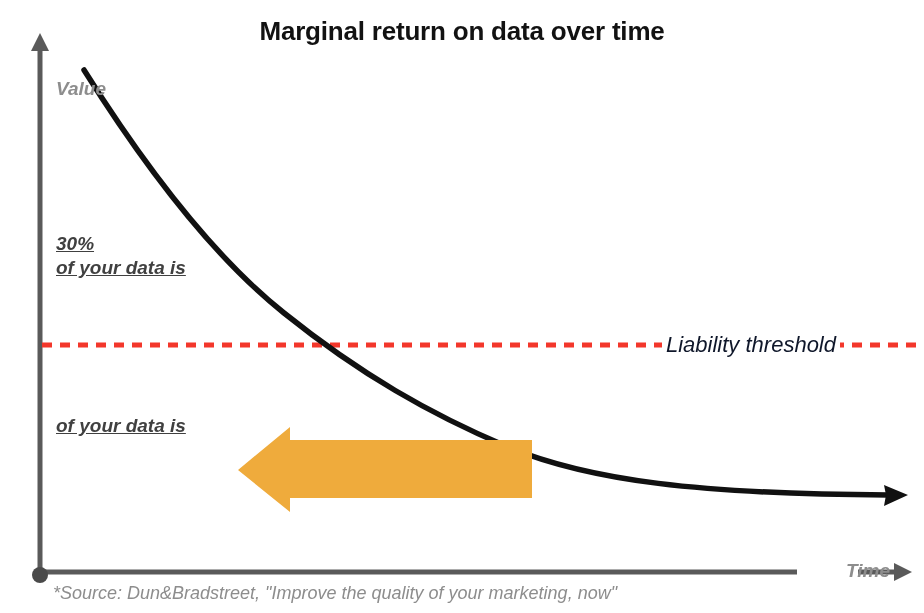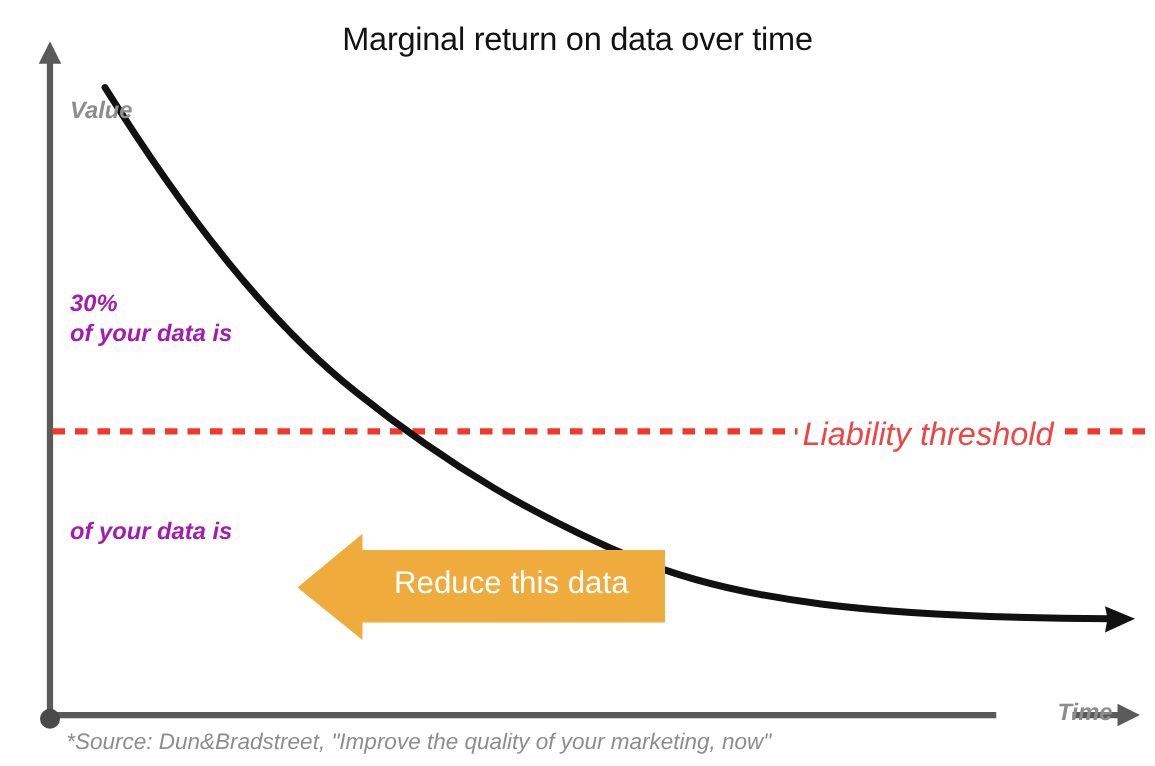--- a/index.html
+++ b/index.html
@@ -19,21 +19,21 @@
   }
 
   
   .chart-title {
     position: absolute;
     left: 0;
     top: 16px;
     width: 924px;
     text-align: center;
     font-size: 26px;
-    font-weight: normal;
+    font-weight: bold;
     color: #121212;
     letter-spacing: -0.2px;
     font-family: "Liberation Sans", sans-serif;
   }
 
   
   #canvas {
     position: absolute;
     left: 0;
     top: 0;
@@ -54,36 +54,37 @@
   }
   #ylabel { left: 13px; top: 78px; }
   #xlabel { left: 803px; top: 560px; }
 
   
   .annotation {
     position: absolute;
     font-size: 19px;
     font-weight: bold;
     font-style: italic;
-    color: #a21caf;
+    color: #404040;
     line-height: 24px;
     white-space: nowrap;
     font-family: "Liberation Sans", sans-serif;
+    text-decoration: underline;
   }
   #ann-top { left: 56px; top: 232px; }
   #ann-bottom { left: 56px; top: 414px; }
 
   
   .threshold-label {
     position: absolute;
-    left: 638px;
+    left: 662px;
     top: 332px;
-    font-size: 26px;
+    font-size: 22px;
     font-style: italic;
-    color: #ef4444;
+    color: #0f172a;
     background: #ffffff;
     padding: 0 4px;
     white-space: nowrap;
     font-family: "Liberation Sans", sans-serif;
   }
 
   
   #callout {
     position: absolute;
     left: 238px;
@@ -156,17 +157,16 @@
 
   <div class="annotation" id="ann-bottom">
     <div>of your data is</div>
   </div>
 
   <div class="threshold-label">Liability threshold</div>
 
   <svg id="callout" viewBox="0 0 294 92" xmlns="http://www.w3.org/2000/svg">
     <polygon points="0,46 52,3 52,16 294,16 294,74 52,74 52,88" fill="#efab3c"></polygon>
   </svg>
-  <div class="callout-text">Reduce this data</div>
 
   <div class="source-note">*Source: Dun&amp;Bradstreet, "Improve the quality of your marketing, now"</div>
 
 </div>
 
 </body></html>

